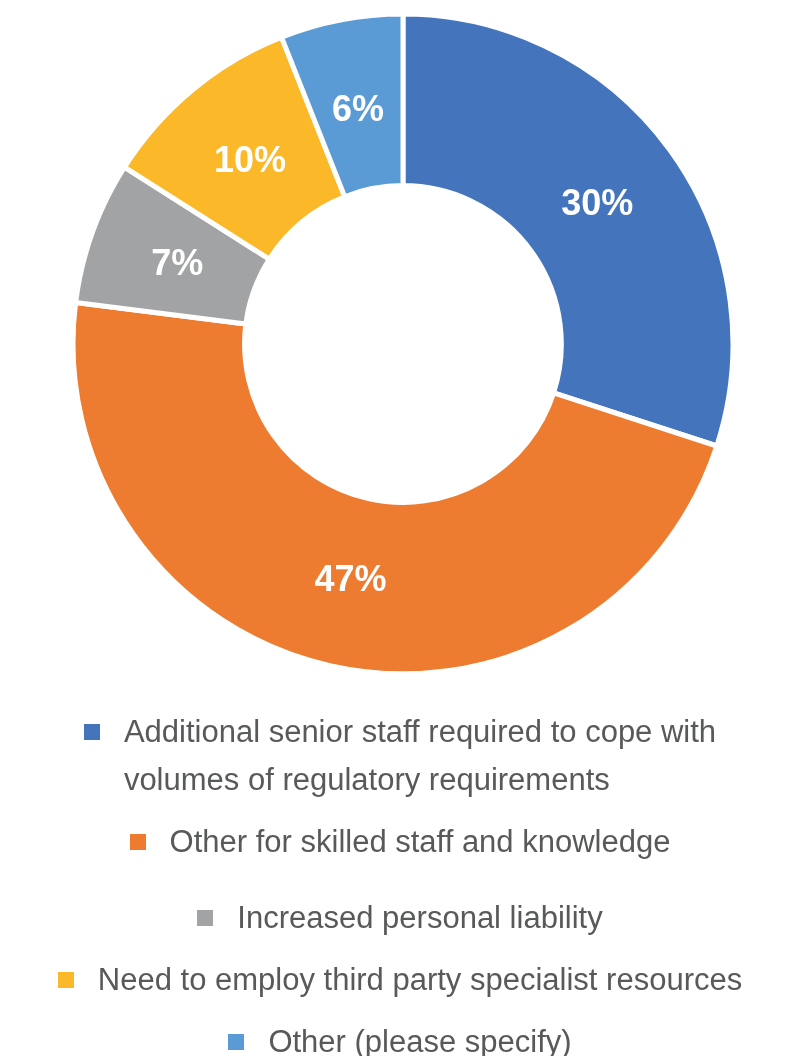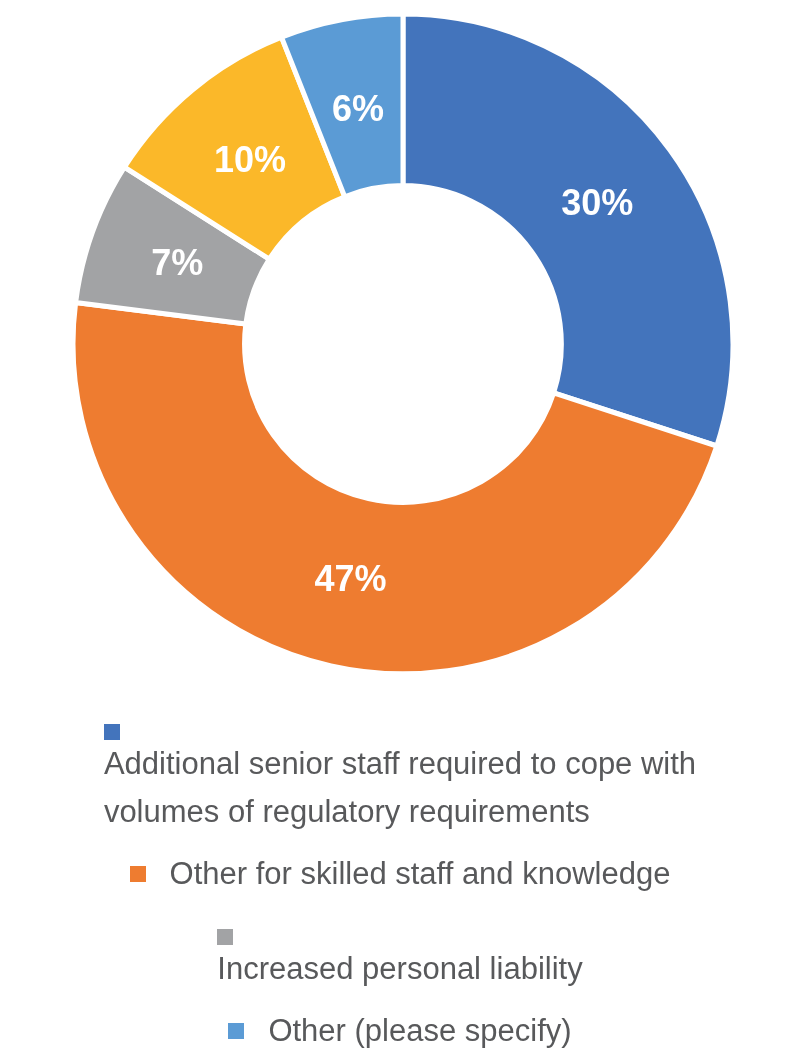--- a/index.html
+++ b/index.html
@@ -36,23 +36,23 @@
     flex-direction: column;
     align-items: center;
     color: #58595B;
     font-size: 31px;
     line-height: 48px;
   }
   .legend-row {
     display: inline-flex;
     align-items: flex-start;
   }
-  .legend-row.row-0 { margin-top: 18px; flex-direction: column; }
+  .legend-row.row-0 { margin-top: 18px; }
   .legend-row.row-1 { margin-top: 14px; }
-  .legend-row.row-2 { margin-top: 15px; flex-direction: column; }
+  .legend-row.row-2 { margin-top: 28px; }
   .legend-row.row-3 { margin-top: 14px; }
   .legend-row.row-4 { margin-top: 14px; }
   .bullet {
     width: 16px;
     height: 16px;
     margin-top: 16px;
     margin-right: 24px;
     flex: 0 0 auto;
   }
   .legend-label {
@@ -89,20 +89,24 @@
     <div class="legend-row row-1">
       <span class="bullet" style="background: rgb(238, 124, 48);"></span>
       <span class="legend-label">Other for skilled staff and knowledge</span>
     </div>
 
     <div class="legend-row row-2">
       <span class="bullet" style="background: rgb(162, 163, 165);"></span>
       <span class="legend-label">Increased personal liability</span>
     </div>
 
+    <div class="legend-row row-3">
+      <span class="bullet" style="background: rgb(251, 184, 41);"></span>
+      <span class="legend-label">Need to employ third party specialist resources</span>
+    </div>
 
     <div class="legend-row row-4">
       <span class="bullet" style="background: rgb(91, 155, 213);"></span>
       <span class="legend-label">Other (please specify)</span>
     </div>
 
   </div>
 </div>
 
 </body></html>

